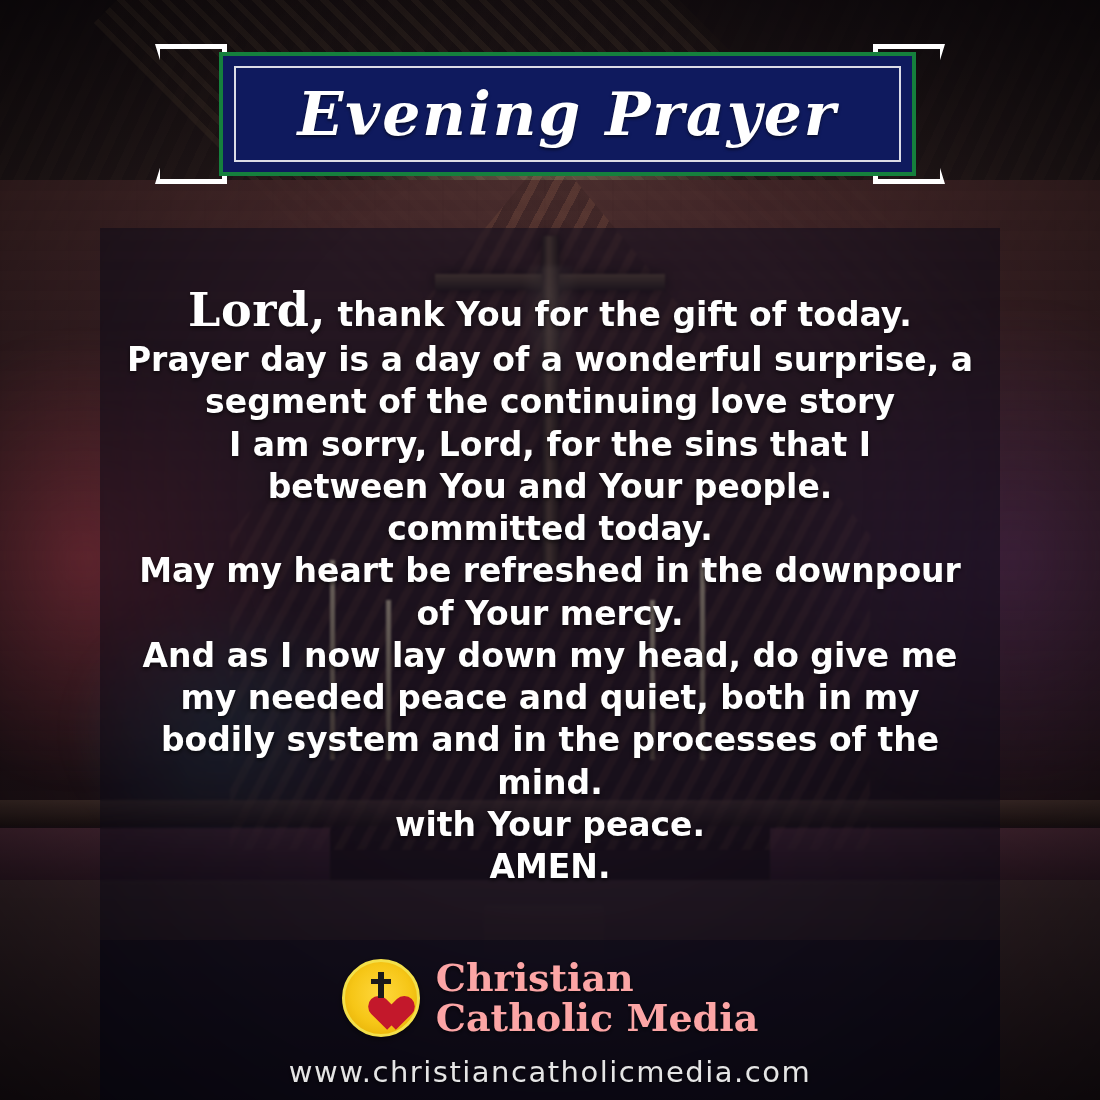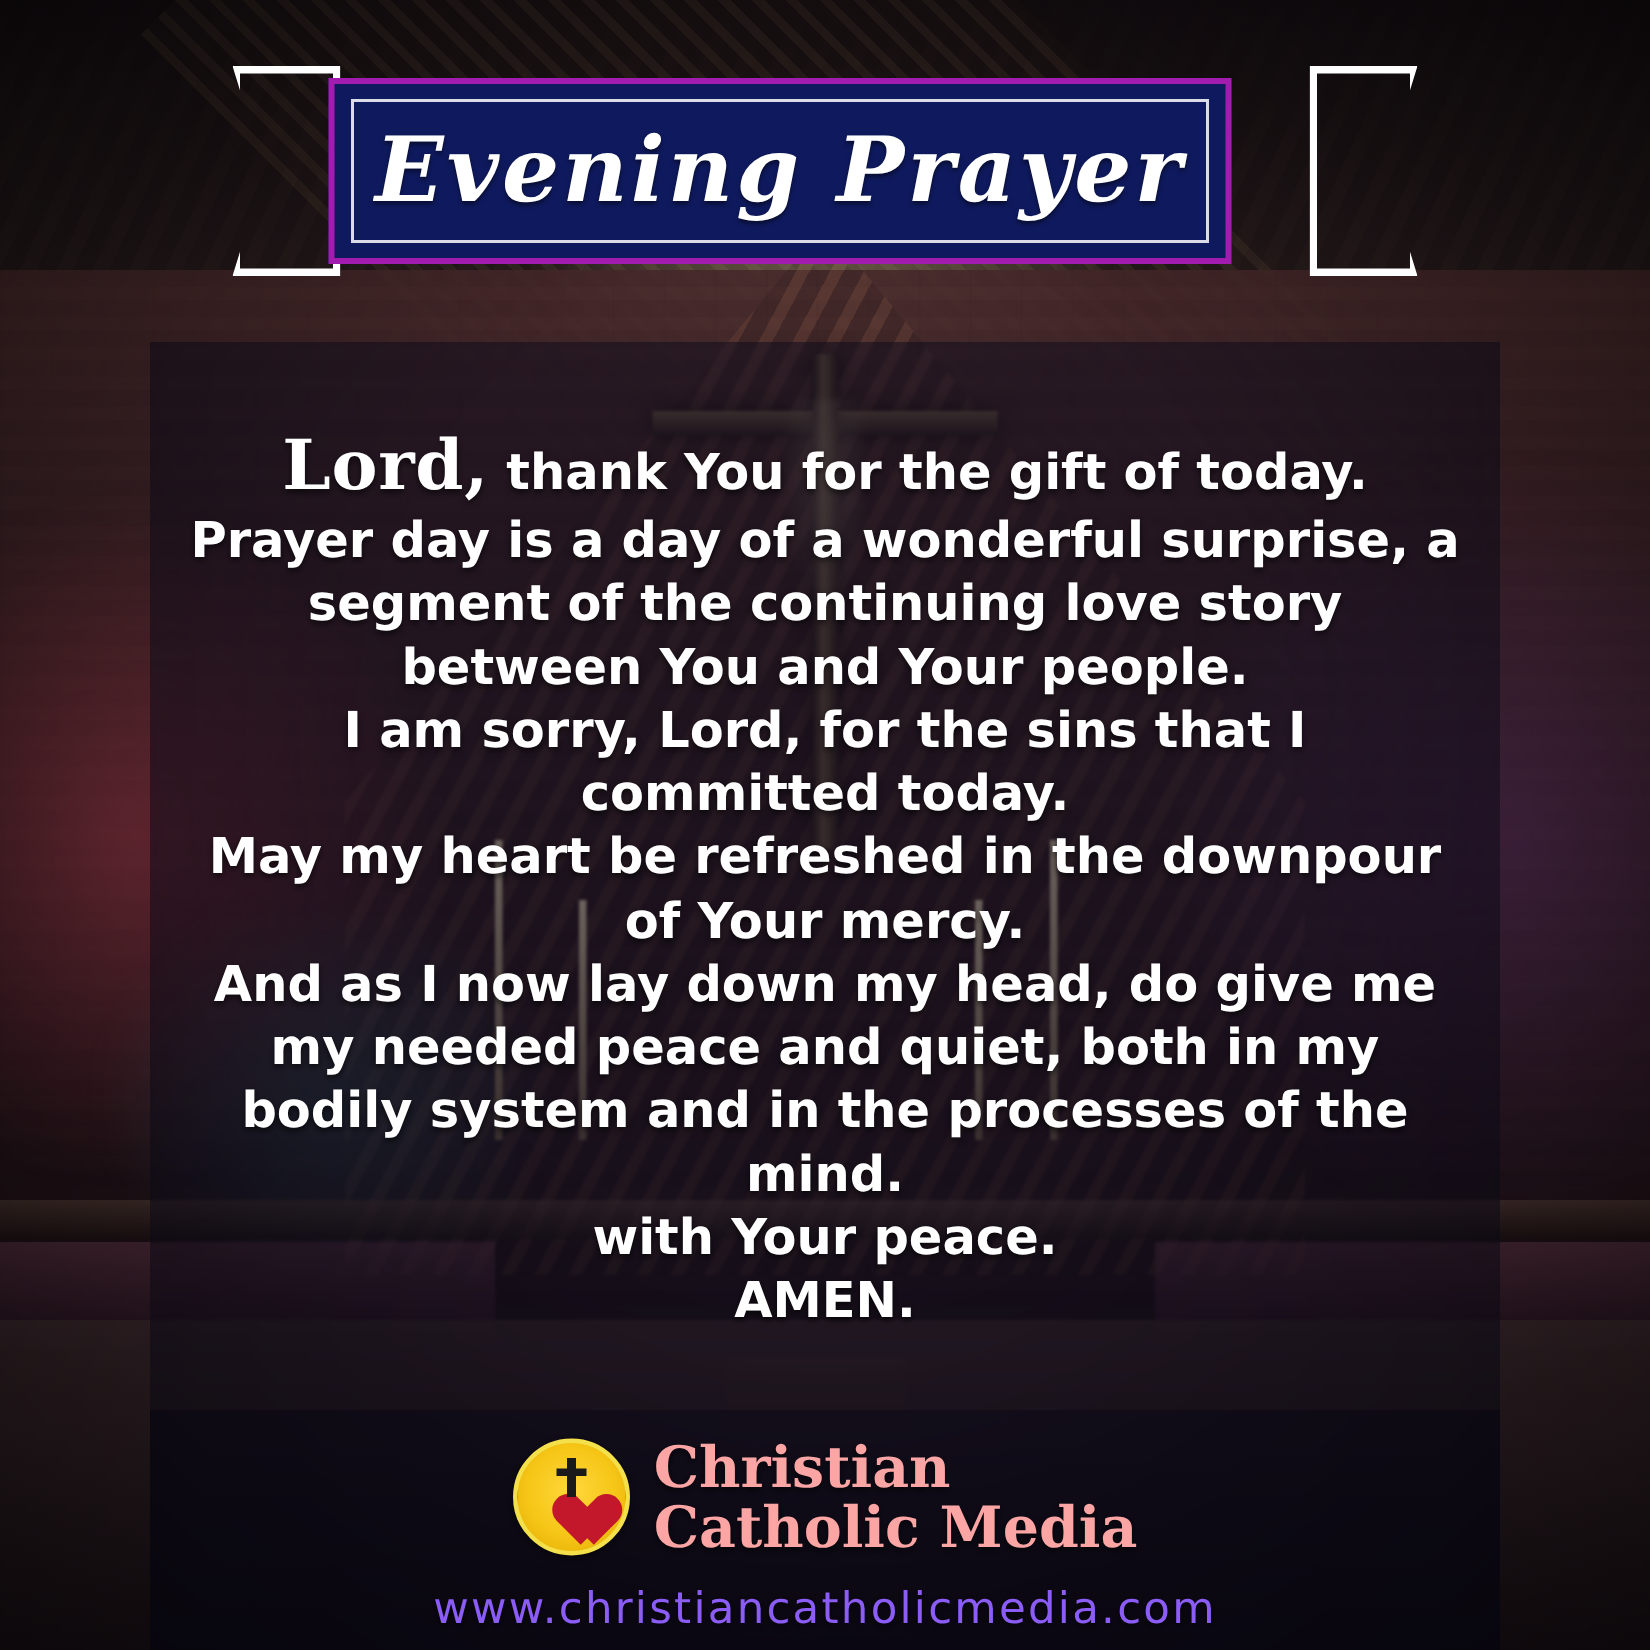--- a/index.html
+++ b/index.html
@@ -140,23 +140,23 @@
   .banner-wrap {
     position:absolute; left:155px; top:44px; width:790px; height:140px;
   }
   .ribbon-left, .ribbon-right {
     position:absolute; top:0; width:72px; height:140px;
     border:5px solid #ffffff;
   }
   .ribbon-left { left:0; clip-path:polygon(0 0,100% 0,100% 100%,0 100%,30% 50%); }
   .ribbon-right { right:0; clip-path:polygon(0 0,100% 0,70% 50%,100% 100%,0 100%); }
   .banner {
-    position:absolute; left:64px; top:8px; width:602px; height:124px;
+    position:absolute; left:64px; top:8px; width:697px; height:124px;
     background:#0f1a5e;
-    border:4px solid #a21caf;
+    border:4px solid #15803d;
     display:flex; align-items:center; justify-content:center;
   }
   .banner-inner {
     border:2px solid rgba(255,255,255,.85);
     width:calc(100% - 22px); height:calc(100% - 20px);
     display:flex; align-items:center; justify-content:center;
   }
   .banner-title {
     font-family:"DejaVu Serif", serif;
     font-style:italic;
@@ -222,21 +222,21 @@
     color:#fca5a5;
     font-family:"DejaVu Serif", serif;
     font-weight:700;
     font-size:38px;
     line-height:1.04;
     text-shadow:0 2px 4px rgba(0,0,0,.6);
   }
   .url {
     position:absolute; left:0; top:1055px; width:1100px;
     text-align:center;
-    color:#8b5cf6;
+    color:#e5e5e5;
     font-family:"DejaVu Sans", sans-serif;
     font-size:29px;
     letter-spacing:1.5px;
     text-shadow:0 2px 4px rgba(0,0,0,.65);
   }
 </style>
 </head>
 <body>
 
 <div id="stage">
@@ -283,22 +283,22 @@
     </div>
   </div>
 
   <div class="prayer">
     <p>
       <span class="lead">Lord,</span>
       <span>thank You for the gift of today.</span>
     </p>
     <p>Prayer day is a day of a wonderful surprise, a</p>
     <p>segment of the continuing love story</p>
+    <p>I am sorry, Lord, for the sins that I</p>
     <p>between You and Your people.</p>
-    <p>I am sorry, Lord, for the sins that I</p>
     <p>committed today.</p>
     <p>May my heart be refreshed in the downpour</p>
     <p>of Your mercy.</p>
     <p>And as I now lay down my head, do give me</p>
     <p>my needed peace and quiet, both in my</p>
     <p>bodily system and in the processes of the</p>
     <p>mind.</p>
     <p>with Your peace.</p>
     <p>AMEN.</p>
   </div>

